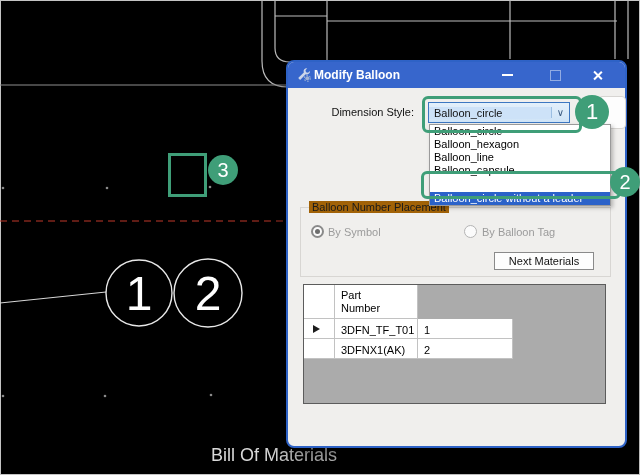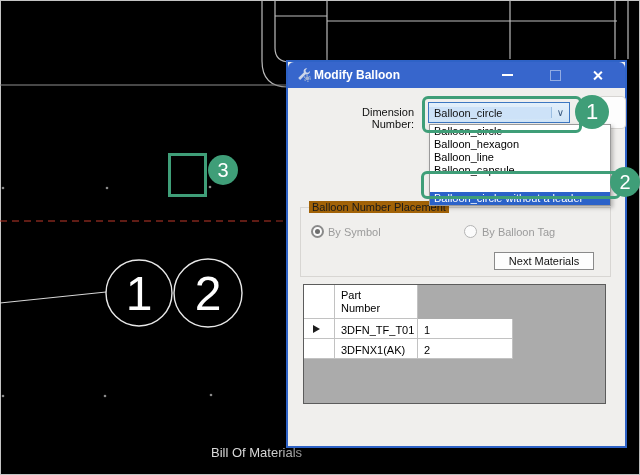--- a/index.html
+++ b/index.html
@@ -1,24 +1,24 @@
 <!DOCTYPE html>
 <html><head>
 <meta charset="utf-8">
 <style>
   html,body{margin:0;padding:0;background:#222;}
   #screen{position:relative;width:640px;height:475px;background:#000;overflow:hidden;
           font-family:"Liberation Sans",sans-serif;box-shadow:inset 0 0 0 1px #c4c4c4;}
   svg text{font-family:"Liberation Sans",sans-serif;}
   
   #cad-svg{position:absolute;left:0;top:0;z-index:1;}
-  .bom-label{position:absolute;left:211px;top:445px;color:#d9d9d9;font-size:13px;z-index:2;}
+  .bom-label{position:absolute;left:211px;top:445px;color:#d9d9d9;font-size:18px;z-index:2;}
   
   .dialog{position:absolute;left:286px;top:60px;width:341px;height:388px;background:#f0efed;
-          border:2px solid #2e62c6;border-radius:0;z-index:10;
+          border:2px solid #2e62c6;border-radius:8px;z-index:10;
           box-shadow:0 10px 24px rgba(0,0,0,.55);box-sizing:border-box;font-size:11px;color:#111;}
   .titlebar{position:absolute;left:0;top:0;right:0;height:26px;background:#3766cc;
             border-radius:6px 6px 0 0;}
   .titlebar .ttl{position:absolute;left:26px;top:6px;color:#fff;font-size:12px;font-weight:600;}
   .tb-icon{position:absolute;left:8px;top:5px;width:15px;height:15px;}
   .tb-btn{position:absolute;top:0;height:26px;display:flex;align-items:center;justify-content:center;}
   .min-glyph{width:11px;height:2px;background:#fff;}
   .max-glyph{width:9px;height:9px;border:1px solid rgba(255,255,255,.45);}
   .close-glyph{position:relative;width:11px;height:11px;}
   .close-glyph:before,.close-glyph:after{content:"";position:absolute;left:5px;top:0;width:1.6px;height:11px;background:#fff;}
@@ -116,21 +116,21 @@
           <div class="min-glyph"></div>
         </div>
       <div class="tb-btn" style="left:258px;width:18px;">
           <div class="max-glyph"></div>
         </div>
       <div class="tb-btn" style="left:300px;width:18px;">
           <div class="close-glyph"></div>
         </div>
     </div>
 
-    <div class="dim-label">Dimension Number:</div>
+    <div class="dim-label">Dimension Style:</div>
 
     <div class="mini-btn"></div>
 
     <div class="combo">
       <span class="val">Balloon_circle</span>
       <span class="chev">∨</span>
     </div>
 
     <div class="dd-list">
         <div class="dd-item">Balloon_circle</div>

